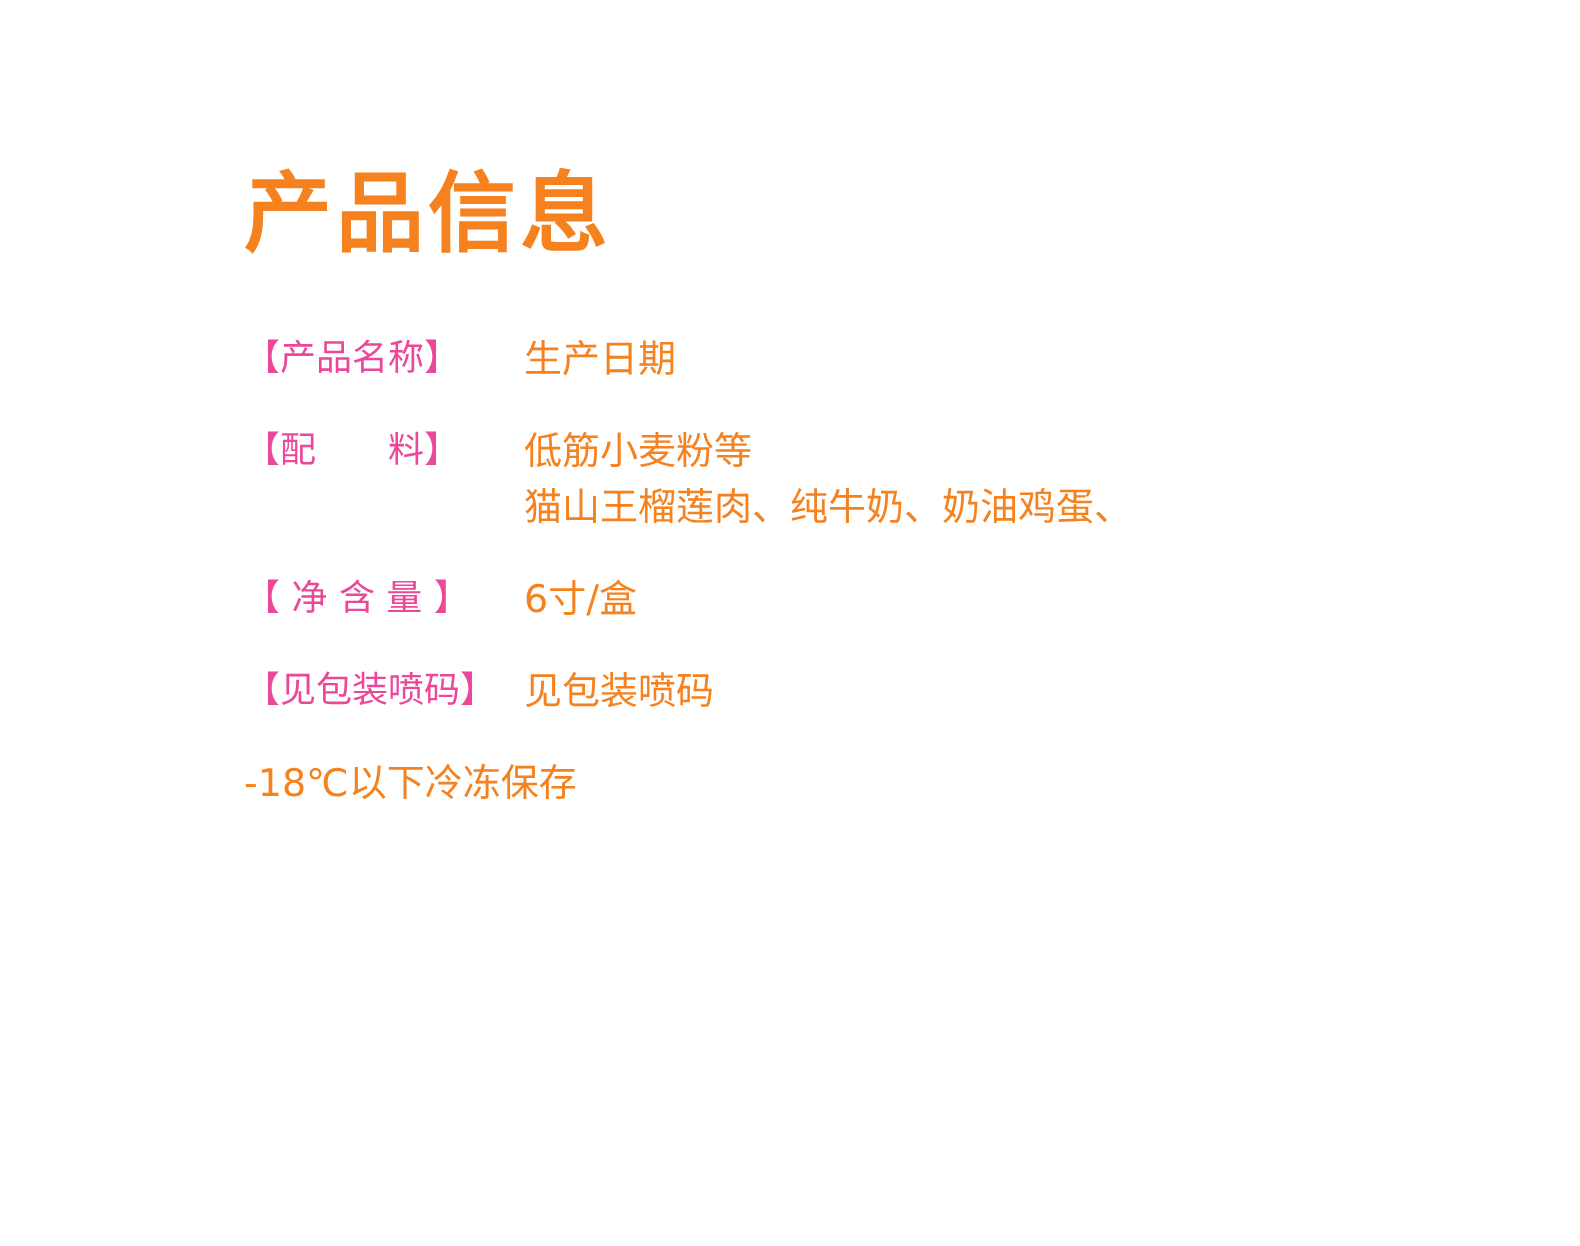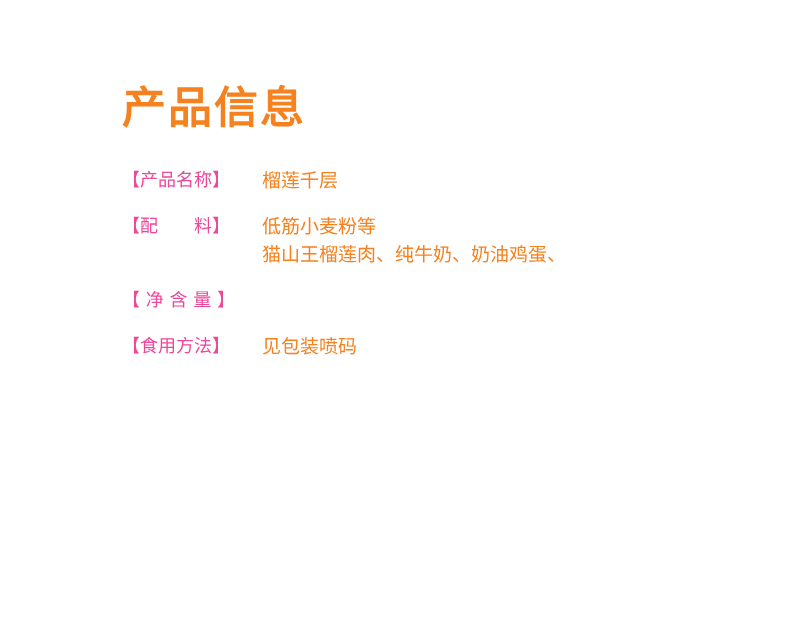--- a/index.html
+++ b/index.html
@@ -65,42 +65,48 @@
 
 <div class="page">
 
   <div class="title">产品信息</div>
 
   <div class="info-list">
 
     <div class="info-row">
       <div class="info-label">【产品名称】</div>
       <div class="info-value">
-        <span class="line">榴莲千层</span>
+        <span class="line">生产日期</span>
       </div>
     </div>
 
     <div class="info-row">
       <div class="info-label">【配　　料】</div>
       <div class="info-value">
         <span class="line">低筋小麦粉等</span>
         <span class="line">猫山王榴莲肉、纯牛奶、奶油鸡蛋、</span>
       </div>
     </div>
 
     <div class="info-row">
       <div class="info-label">【 净 含 量 】</div>
+      <div class="info-value">
+        <span class="line">6寸/盒</span>
+      </div>
     </div>
 
     <div class="info-row">
-      <div class="info-label">【食用方法】</div>
+      <div class="info-label">【见包装喷码】</div>
       <div class="info-value">
         <span class="line">见包装喷码</span>
       </div>
     </div>
 
     <div class="info-row">
+      <div class="info-value">
+        <span class="line">-18℃以下冷冻保存</span>
+      </div>
     </div>
 
 
 
   </div>
 </div>
 
 </body></html>

